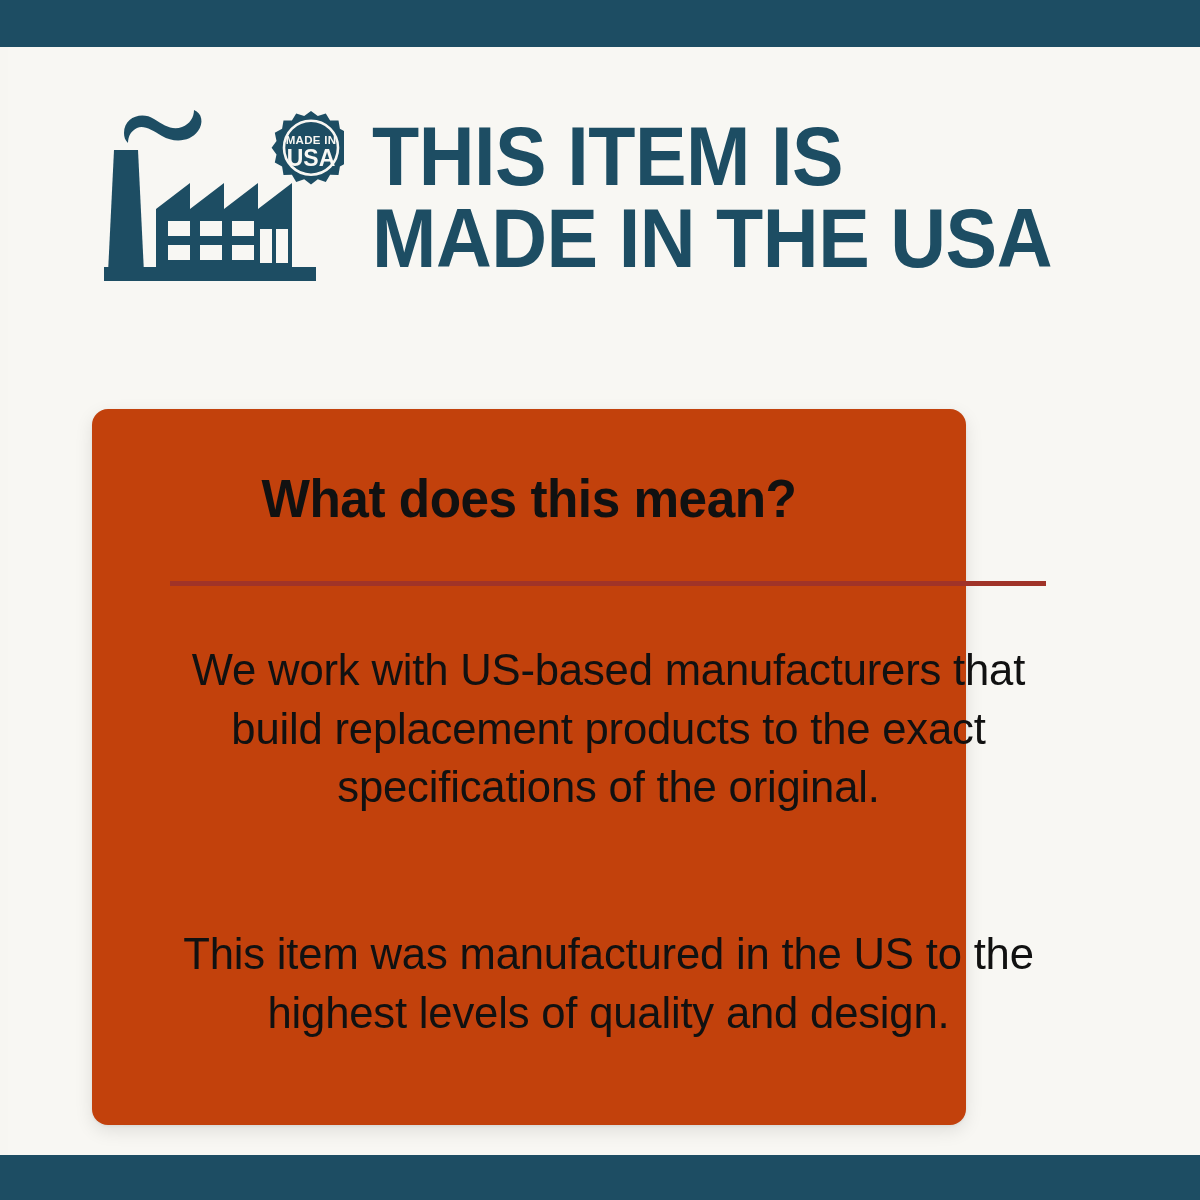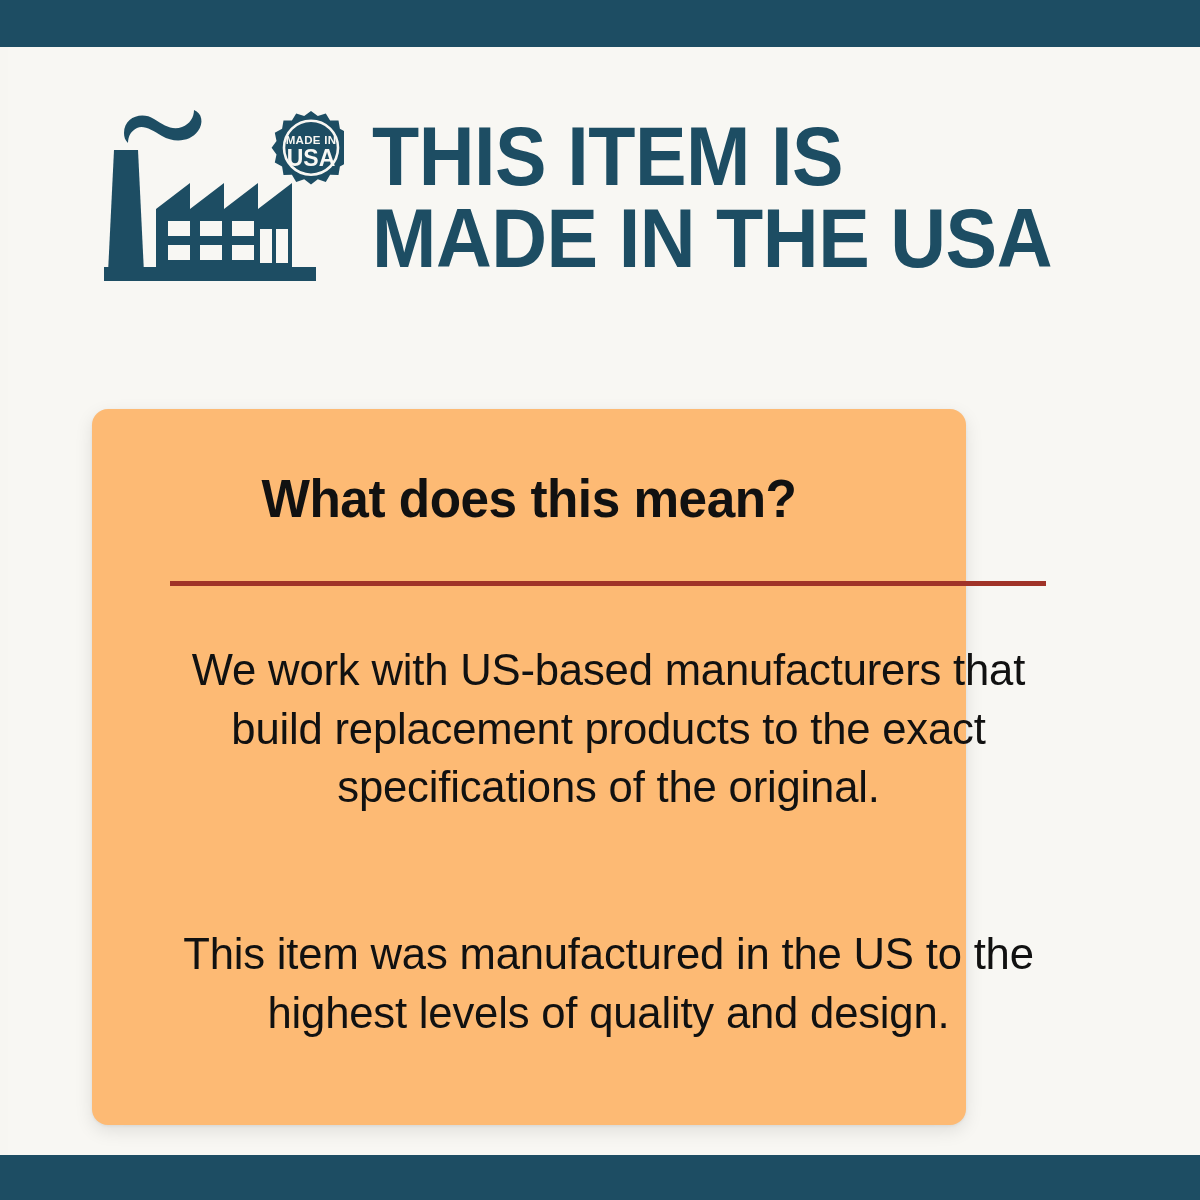--- a/index.html
+++ b/index.html
@@ -68,21 +68,21 @@
   .headline .l1,
   .headline .l2 { display: block; }
 
   
   .card {
     position: absolute;
     top: 362px;
     left: 84px;
     width: 874px;
     height: 716px;
-    background: #fdba74;
+    background: #c2410c;
     border-radius: 16px;
     box-shadow: 0 6px 18px rgba(0,0,0,0.10), 0 1px 3px rgba(0,0,0,0.06);
     box-sizing: border-box;
   }
 
   .card-title {
     position: absolute;
     top: 62px;
     left: 0;
     width: 100%;

